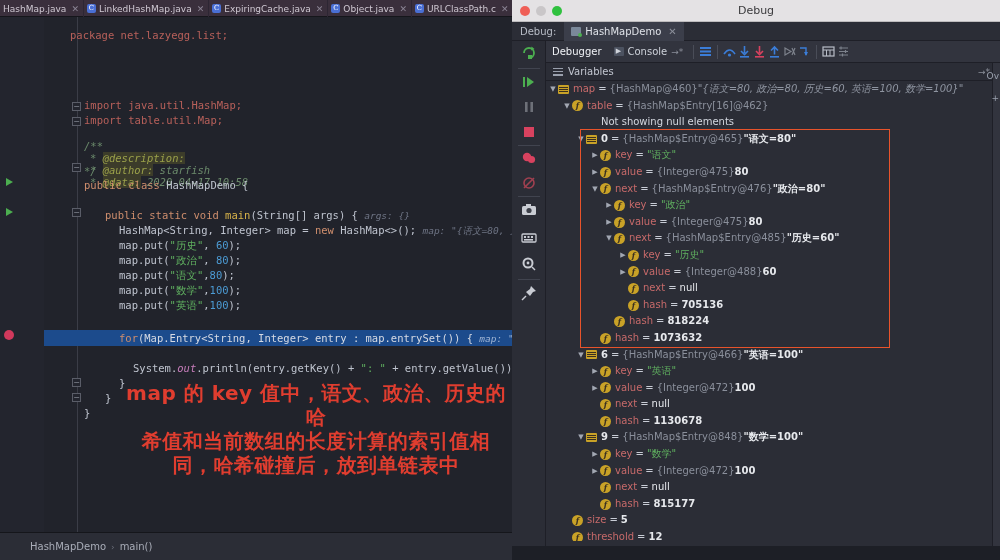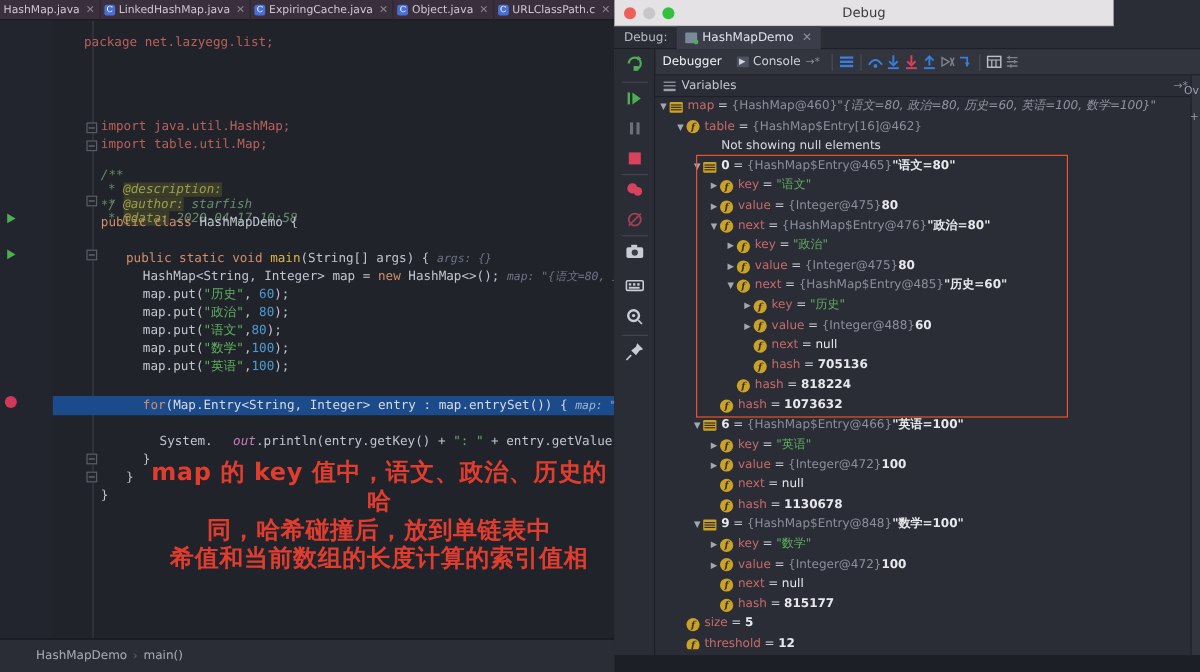--- a/index.html
+++ b/index.html
@@ -54,21 +54,21 @@
   }
   .ln-text { position:absolute; left:44px; }
   .hl-line {
     position:absolute; left:44px; top:0; width:468px; height:16px;
     background:#1c4b8c;
   }
   .kw { color:#cf8e6d; }
   .str { color:#5faf5f; }
   .num { color:#4c9bd4; }
   .cls { color:#bfc4cf; }
-  .fld { color:#c77dbb;margin-left:17px; }
+  .fld { color:#c77dbb; }
   .mth { color:#d9b44a; }
   .doc { color:#6b8a6b; font-style:italic; }
   .tagk { color:#9aa04a; background:#3c3c2a; font-style:italic; }
   .hint { color:#6e7484; font-style:italic; font-size:9.5px; }
   .pkg { color:#b8605a; }
 
   .run-arrow {
     position:absolute; left:6px; width:0;height:0;
     border-left:7px solid #4caf50; border-top:4.5px solid transparent;
     border-bottom:4.5px solid transparent;
@@ -99,21 +99,21 @@
     padding-left:30px; font-size:10px; color:#a9adb8;
   }
   #breadcrumb .sep { color:#6a6e79; font-size:9px; }
 
   
   #debug-window {
     position:absolute; left:512px; top:0; width:488px; height:560px;
     background:#2b2d36;
   }
   #mac-titlebar {
-    position:absolute; left:0; top:0; width:416px; height:22px;
+    position:absolute; left:0; top:0; width:488px; height:22px;
     background:#e4e2e4; display:flex; align-items:center;
     border-bottom:1px solid #bdbbbd;
   }
   .mac-dots { display:flex; gap:6px; padding-left:8px; }
   .mac-dot { width:10px; height:10px; border-radius:50%; }
   .dot-red{background:#ef5f57;} .dot-yellow{background:#c9c6c8;} .dot-green{background:#30c13f;}
   #mac-title {
     position:absolute; left:0; right:0; text-align:center;
     font-size:11px; color:#3a3a3c; line-height:22px;
   }
@@ -288,22 +288,22 @@
       <div class="code-line" style="top:313px"><span class="ln-text" style="left:119px"><span class="kw" style="color:#cf8e6d">for</span><span class="cls" style="color:#d6dae3">(Map.Entry&lt;String, Integer&gt; entry : map.entrySet()) { </span><span class="hint" style="color:#9fb4d4">map: "{</span></span></div>
 
       <div class="code-line" style="top:343px"><span class="ln-text" style="left:133px"><span class="cls">System.</span><span class="fld" style="font-style:italic">out</span><span class="cls">.println(entry.getKey() + </span><span class="str">": "</span><span class="cls"> + entry.getValue());</span></span></div>
 
       <div class="code-line" style="top:358px"><span class="ln-text" style="left:119px"><span class="cls">}</span></span></div>
       <div class="code-line" style="top:373px"><span class="ln-text" style="left:105px"><span class="cls">}</span></span></div>
       <div class="code-line" style="top:388px"><span class="ln-text" style="left:84px"><span class="cls">}</span></span></div>
 
       <div id="annotation">
           <div>map 的 key 值中，语文、政治、历史的 哈</div>
+          <div>希值和当前数组的长度计算的索引值相</div>
           <div>同，哈希碰撞后，放到单链表中</div>
-          <div>希值和当前数组的长度计算的索引值相</div>
         </div>
     </div>
 
     <div id="breadcrumb">
       <span>HashMapDemo</span>
       <span class="sep">›</span>
       <span>main()</span>
     </div>
   </div>
 

